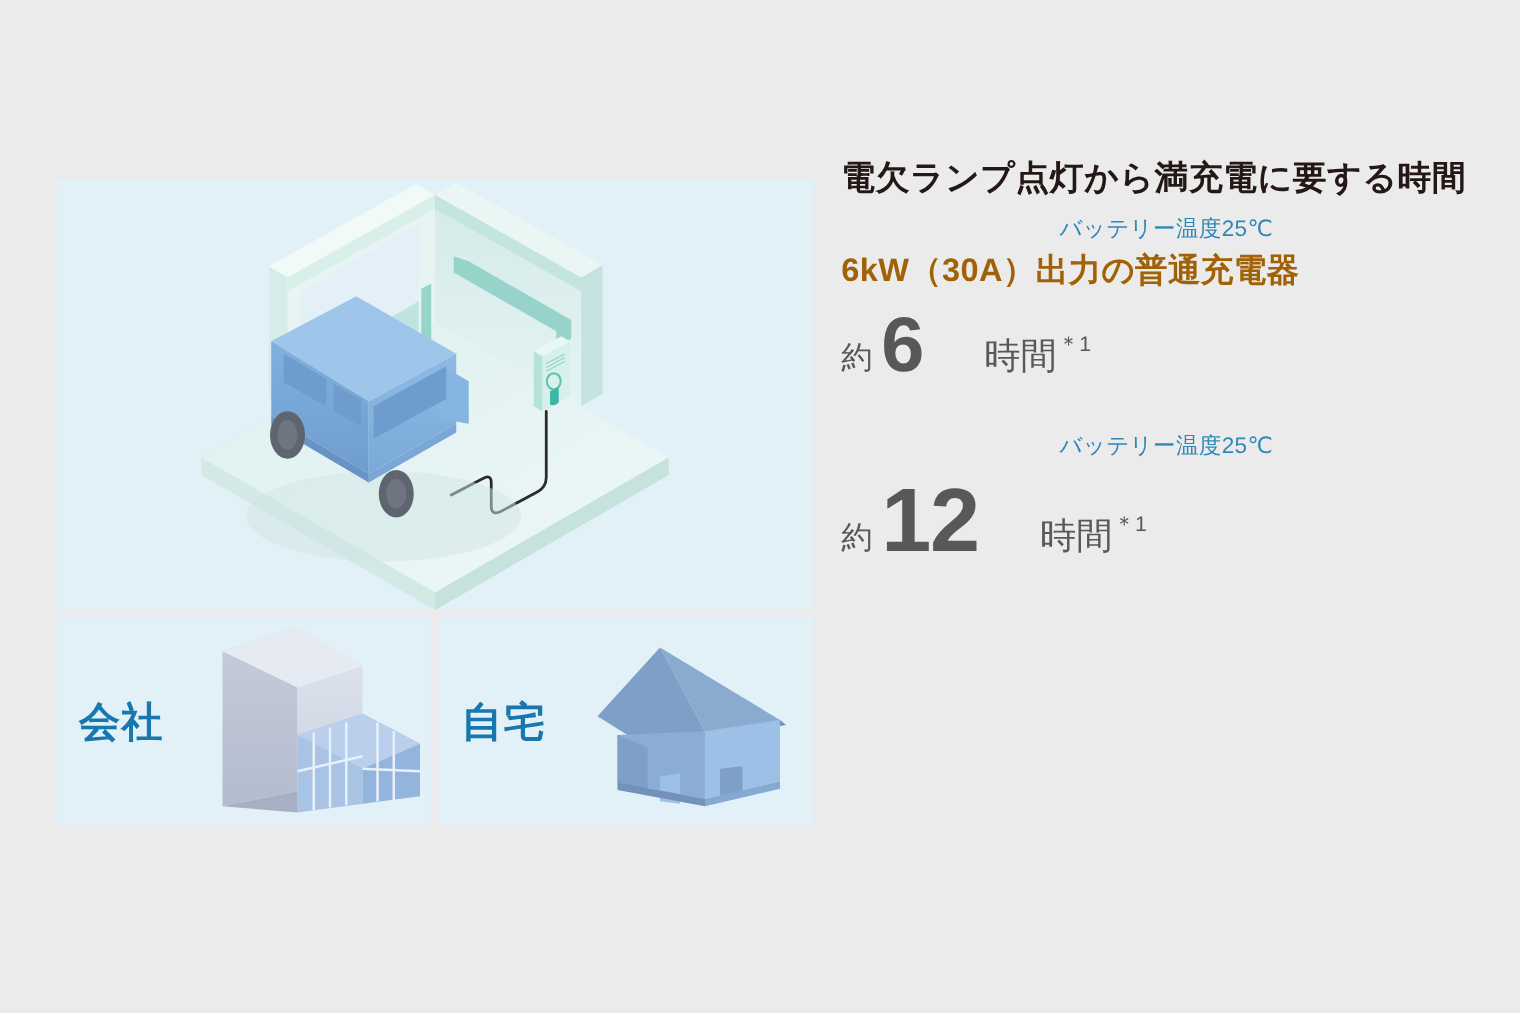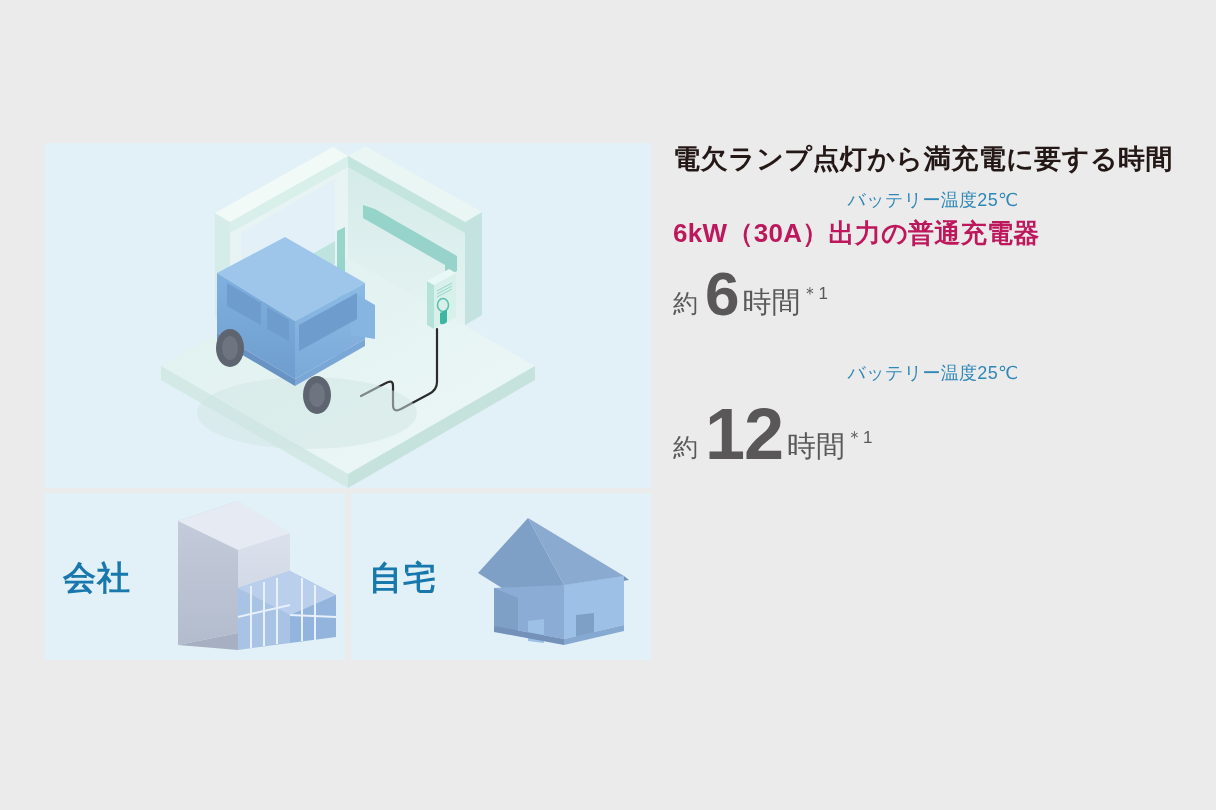--- a/index.html
+++ b/index.html
@@ -74,21 +74,21 @@
   #garage-art {
     position: absolute;
     inset: 0;
   }
   #garage-art svg { display: block; width: 100%; height: 100%; }
 
   
   #spec-column {
     position: absolute;
     left: 673px;
-    top: 143px;
+    top: 126px;
     width: 520px;
   }
 
   #spec-title {
     font-size: 27px;
     font-weight: bold;
     color: #231815;
     letter-spacing: 0.5px;
     line-height: 1.2;
     margin: 0 0 14px 0;
@@ -104,21 +104,21 @@
     color: #2f88b6;
     line-height: 1.3;
     letter-spacing: 0.3px;
     margin-bottom: 4px;
     text-align: center;
   }
 
   .spec-charger {
     font-size: 26px;
     font-weight: bold;
-    color: #be185d;
+    color: #a16207;
     letter-spacing: 0.3px;
     line-height: 1.25;
     white-space: nowrap;
   }
 
   .spec-duration {
     display: flex;
     align-items: baseline;
     color: #595757;
     margin-top: 16px;
@@ -138,20 +138,21 @@
     position: relative;
     top: 3px;
   }
 
   #duration-value-1 .dur-value { font-size: 62px; }
   #duration-value-2 .dur-value { font-size: 72px; }
 
   .dur-unit {
     font-size: 29px;
     line-height: 1;
+    margin-left: 45px;
   }
 
   .dur-note {
     font-size: 17px;
     line-height: 1;
     position: relative;
     top: -13px;
     left: 1px;
   }
 </style>

